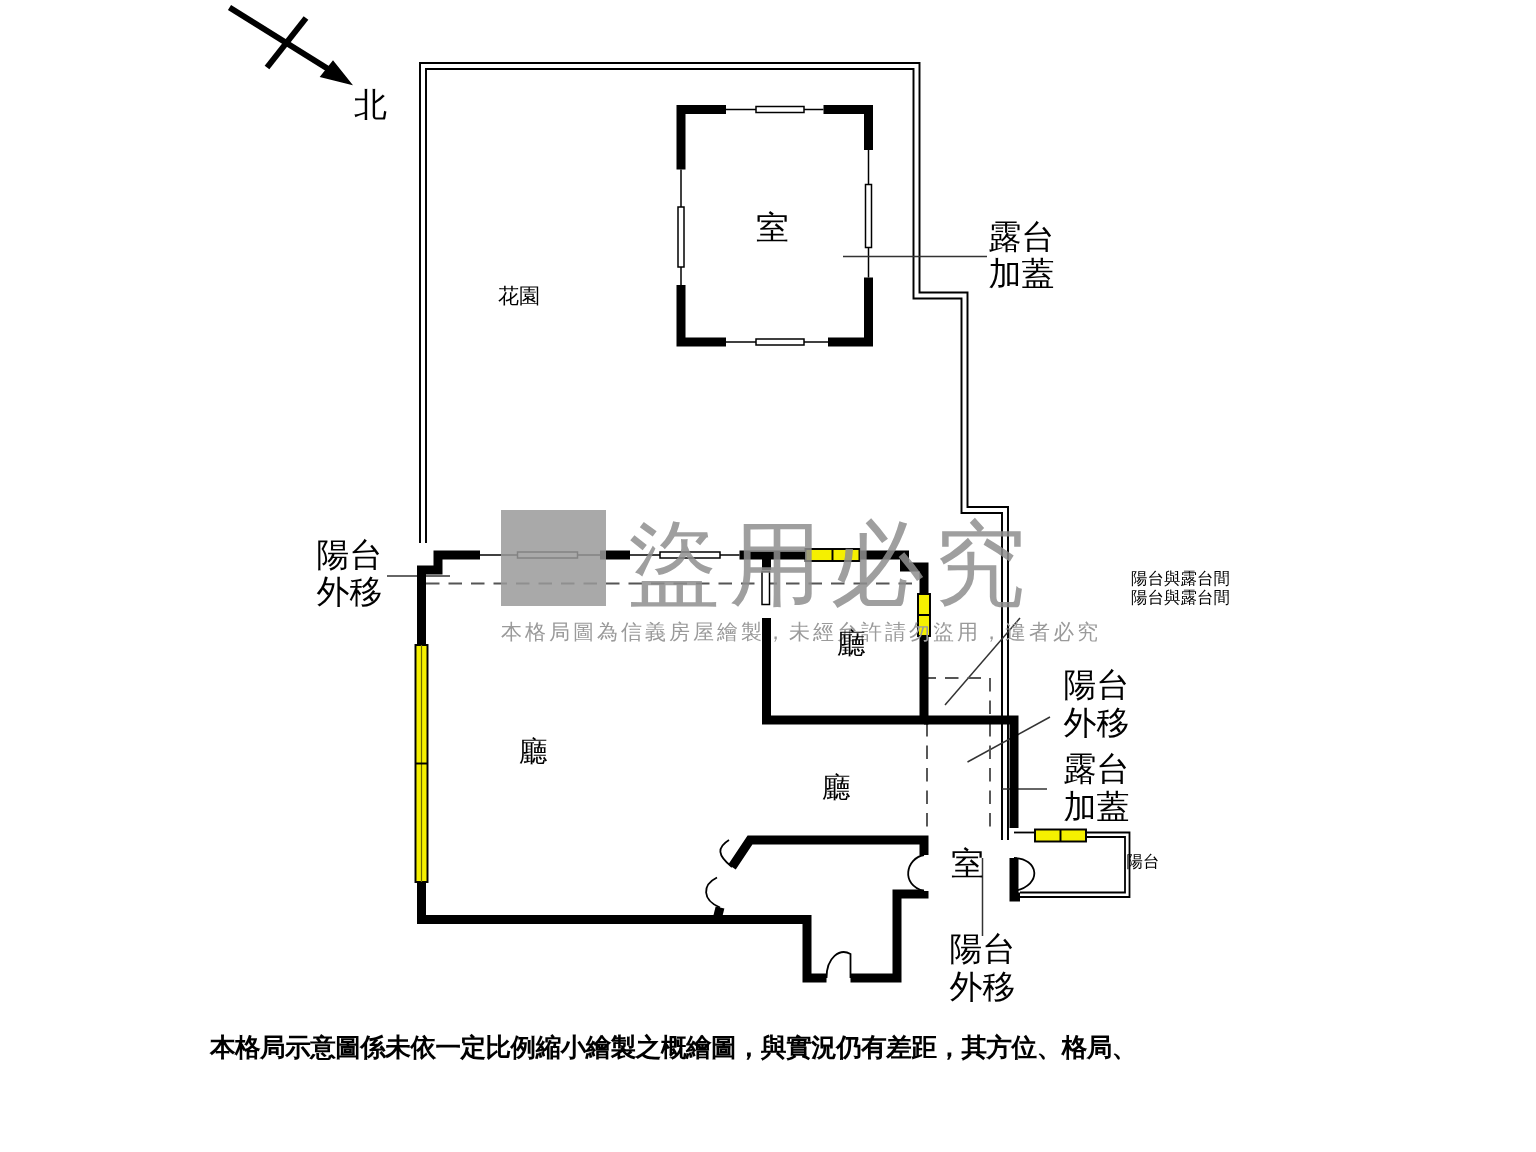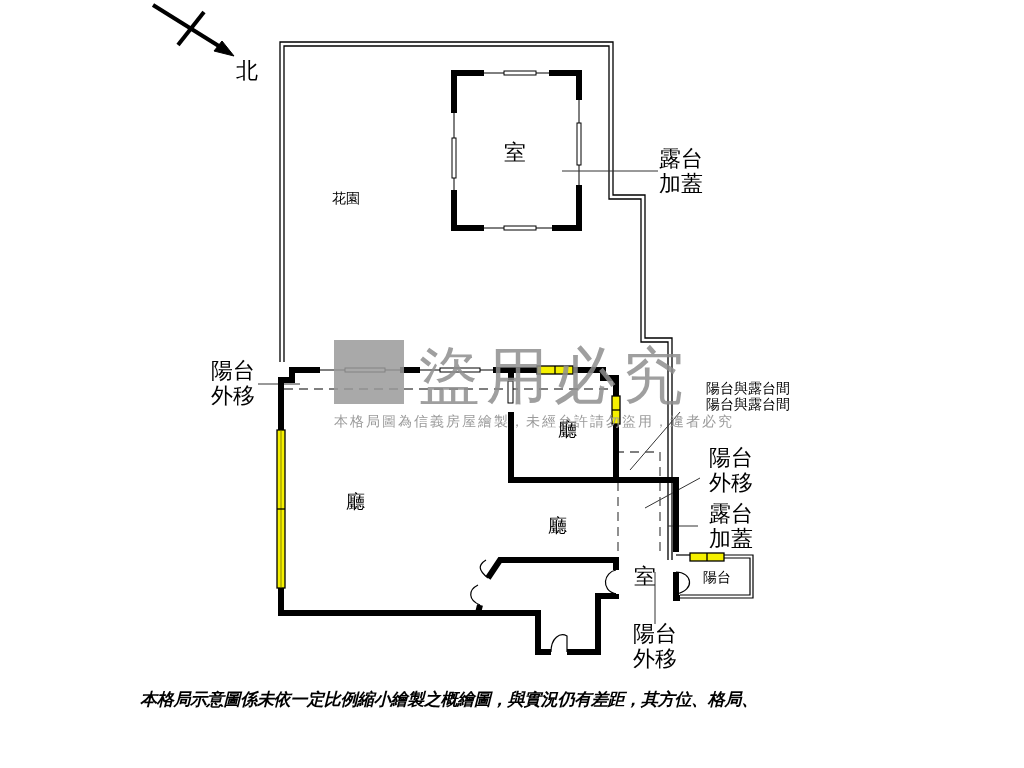--- a/index.html
+++ b/index.html
@@ -2,31 +2,31 @@
 <html><head>
 <meta charset="utf-8">
 <style>
   html, body { margin:0; padding:0; background:#ffffff; }
   body { width:1024px; height:768px; position:relative; overflow:hidden;
          font-family:"DejaVu Serif","Liberation Serif",serif; color:#000; }
   svg.plan { position:absolute; left:0; top:0; width:1024px; height:768px; }
   .lbl { position:absolute; line-height:1.15; color:#000; white-space:nowrap;
          font-family:"DejaVu Serif","Liberation Serif",serif; }
   .big { font-size:22px; }
-  .mid { font-size:14px; }
+  .mid { font-size:11px;margin-left:48px; }
   .room { font-size:19px; }
   .small { font-size:14px; }
   .wm-title { position:absolute; left:418px; top:334px; font-size:62px; color:#8f8f8f;
               opacity:0.85; letter-spacing:6px; font-family:"DejaVu Sans","Liberation Sans",sans-serif; }
   .wm-sub { position:absolute; left:334px; top:413px; font-size:14px; color:#9a9a9a;
             letter-spacing:2px; font-family:"DejaVu Sans","Liberation Sans",sans-serif; }
   .wm-logo { position:absolute; left:334px; top:340px; width:70px; height:64px; background:#9a9a9a; opacity:0.85; }
   .disclaimer { position:absolute; left:140px; top:688px; width:760px; font-size:17px;
                 line-height:23px; font-weight:bold; letter-spacing:-0.3px; }
-  .disclaimer div { white-space:nowrap;font-style:italic; }
+  .disclaimer div { white-space:nowrap; }
 </style>
 </head>
 <body>
 
 <svg class="plan" viewBox="0 0 1024 768" xmlns="http://www.w3.org/2000/svg">
 
   <g stroke="#000" stroke-width="4" fill="#000">
     <line x1="153" y1="5" x2="222" y2="48"></line>
     <line x1="178" y1="45" x2="204" y2="12"></line>
     <polygon points="234,56 214,51 222,41" stroke-width="1"></polygon>

